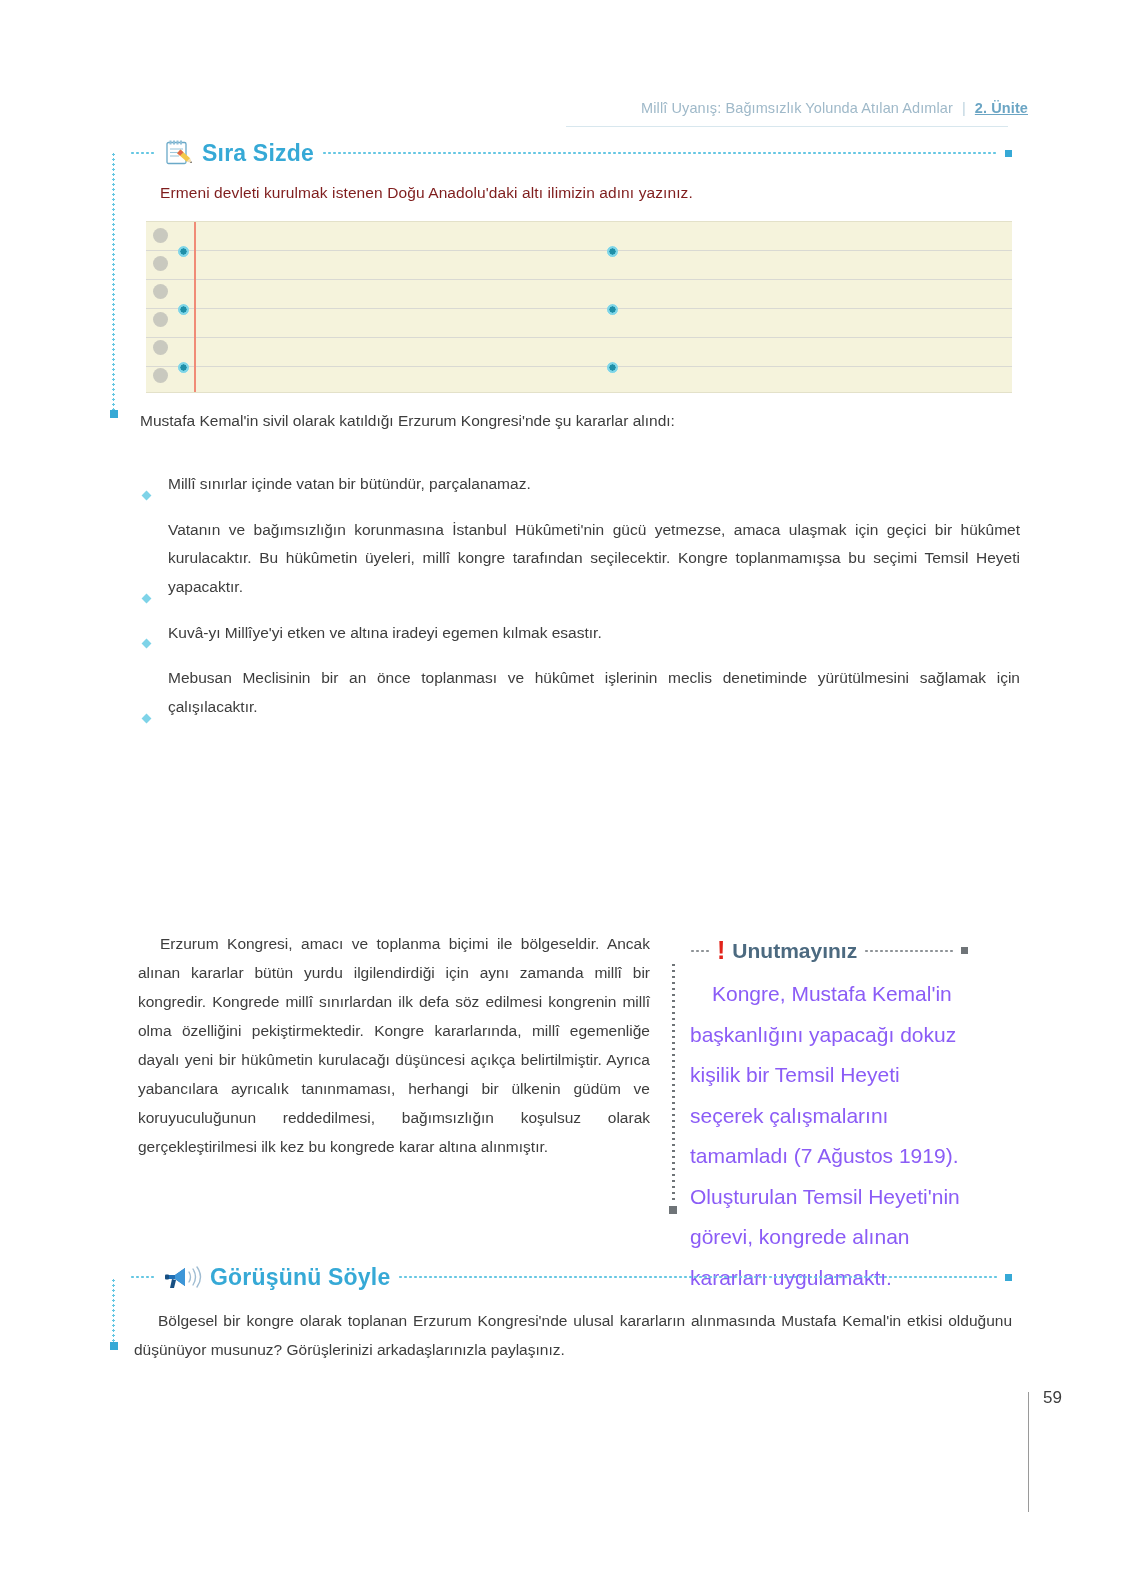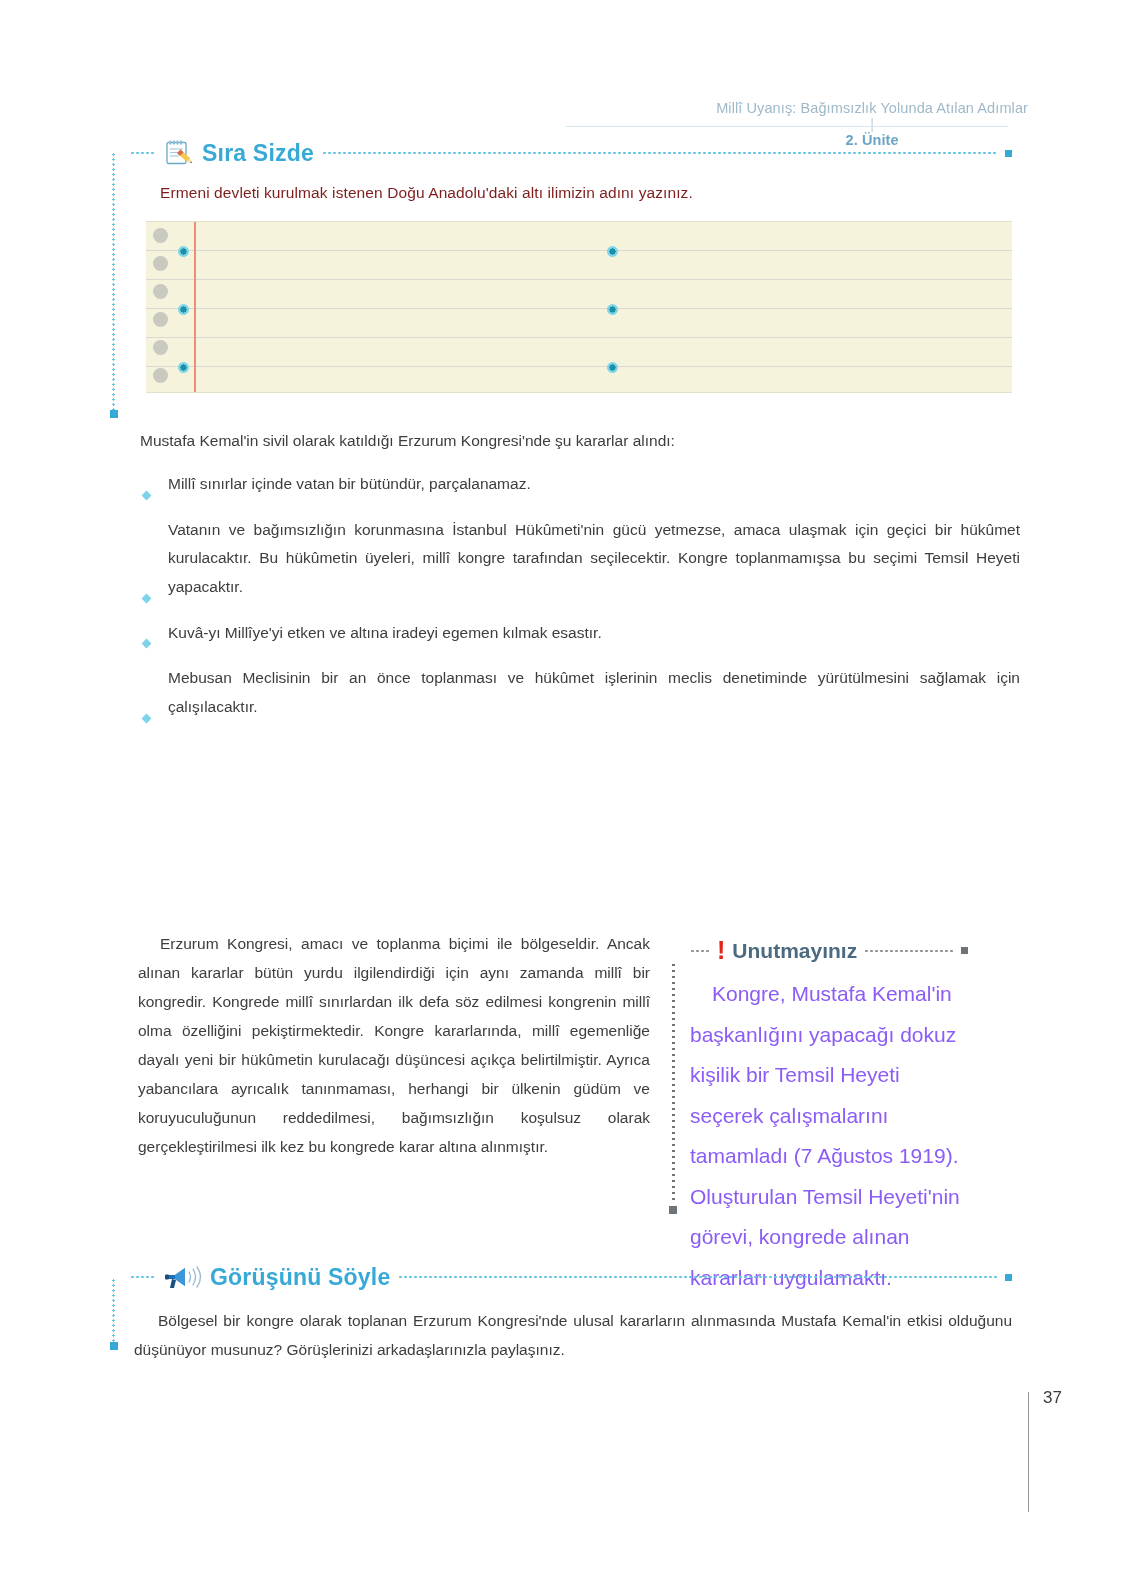--- a/index.html
+++ b/index.html
@@ -13,27 +13,26 @@
     overflow: hidden;
   }
 
   
   .page-header {
     position: absolute;
     top: 100px; right: 112px;
     display: flex; align-items: center;
     font-size: 14.5px;
     letter-spacing: .1px;
-    flex-direction: column;
   }
   .page-header .hdr-title { color: #9fb9c9; }
   .page-header .hdr-sep {
     color: #bcd3df; margin: 0 9px; font-weight: 400;
   }
-  .page-header .hdr-unit { color: #6ba5c4; font-weight: 700; }
+  .page-header .hdr-unit { color: #6ba5c4; font-weight: 700; text-decoration: underline; }
   .header-rule {
     position: absolute;
     top: 126px; left: 566px; width: 442px; height: 1px;
     background: #d8e7ee;
   }
 
   
   .sec-head {
     display: flex; align-items: center;
     gap: 8px;
@@ -119,21 +118,21 @@
   .np-dots {
     height: 12px; margin-left: 12px;
     background-image: radial-gradient(circle, #4a4a4a 0 1.2px, transparent 1.3px);
     background-size: 6px 12px;
     background-repeat: repeat-x;
     background-position: 0 8px;
   }
 
   
   .intro-line {
-    position: absolute; left: 140px; top: 432px; width: 860px;
+    position: absolute; left: 140px; top: 412px; width: 860px;
     font-size: 15.5px; color: #3d3d3d;
   }
   .decisions {
     position: absolute; left: 140px; top: 470px; width: 880px;
   }
   .dec-item {
     display: flex; align-items: flex-end;
     margin-bottom: 17px;
   }
   .dec-bullet {
@@ -380,14 +379,14 @@
     </span>
     <span class="sec-title">Görüşünü Söyle</span>
     <span class="lead-right"></span>
     <span class="lead-cap"></span>
   </div>
   <div class="gorus-body">Bölgesel bir kongre olarak toplanan Erzurum Kongresi'nde ulusal kararların alınmasında Mustafa Kemal'in etkisi olduğunu düşünüyor musunuz? Görüşlerinizi arkadaşlarınızla paylaşınız.</div>
 </div>
 
 <div class="folio">
   <span class="folio-rule"></span>
-  <span class="folio-num">37</span>
+  <span class="folio-num">59</span>
 </div>
 
 </body></html>

